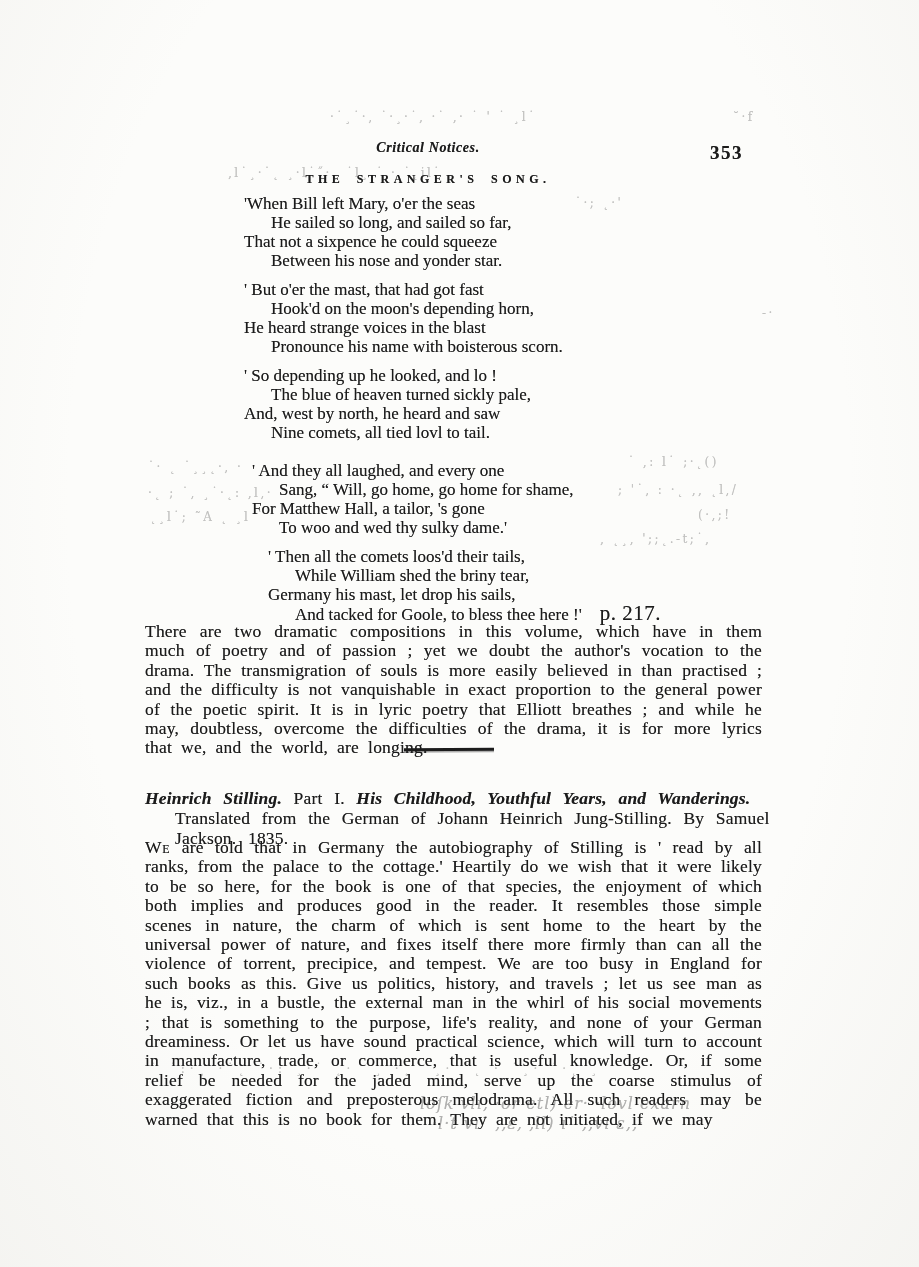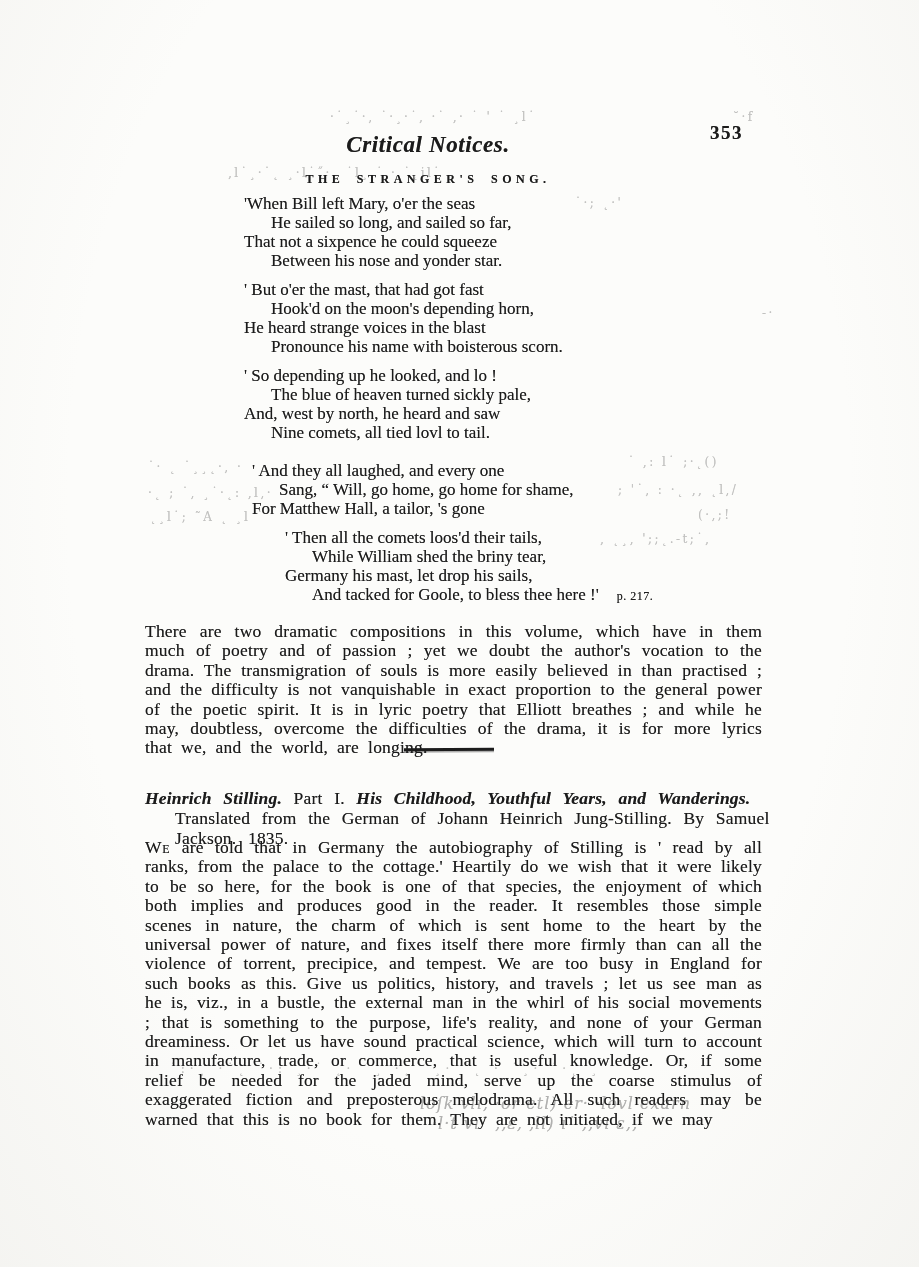--- a/index.html
+++ b/index.html
@@ -8,41 +8,41 @@
     width:919px;height:1267px;
     background:#fcfcfa;
     background-image:radial-gradient(ellipse at 50% 40%, rgba(255,255,255,0) 60%, rgba(210,208,200,.18) 100%);
     font-family:"Liberation Serif","DejaVu Serif",serif;
     color:#1b1b1b;
     overflow:hidden;
     text-shadow:0 0 .5px rgba(25,25,25,.55);
   }
   
   .running-head{
-    position:absolute;top:132px;left:120px;width:616px;
+    position:absolute;top:140px;left:120px;width:616px;
     text-align:center;font-style:italic;font-weight:600;
-    font-size:23px;letter-spacing:.6px;
+    font-size:14px;letter-spacing:.6px;
   }
   .page-number{
-    position:absolute;top:122px;left:710px;
+    position:absolute;top:142px;left:710px;
     font-size:19px;font-weight:700;letter-spacing:1.5px;
   }
   
   .poem-title{
     position:absolute;top:172px;left:120px;width:616px;
     text-align:center;font-size:12px;font-weight:700;
     letter-spacing:4.5px;word-spacing:5px;
   }
   .poem{position:absolute;top:194px;left:244px;font-size:17px;line-height:19px;}
   .poem p{margin:0;white-space:nowrap;}
   .stanza{margin:0 0 10px 0;}
   .stanza .even{padding-left:27px;}
   .stanza.s4{margin-left:8px;margin-top:19px;}
-  .stanza.s5{margin-left:41px;}
-  .cite{margin-left:18px;font-size:12px;letter-spacing:.5px;}
+  .stanza.s5{margin-left:24px;}
+  .cite{margin-left:18px;font-size:21px;letter-spacing:.5px;}
   
   .prose{
     position:absolute;left:145px;width:617px;
     text-align:justify;font-size:17.5px;line-height:19.4px;
     word-spacing:4.5px;letter-spacing:.2px;
   }
   .prose1{top:622px;}
   .prose2{top:838px;}
   .lead-caps{font-variant:small-caps;letter-spacing:.8px;}
   
@@ -108,20 +108,21 @@
     <div class="stanza s3">
       <p class="odd">' So depending up he looked, and lo !</p>
       <p class="even">The blue of heaven turned sickly pale,</p>
       <p class="odd">And, west by north, he heard and saw</p>
       <p class="even">Nine comets, all tied lovl to tail.</p>
     </div>
     <div class="stanza s4">
       <p class="odd">' And they all laughed, and every one</p>
       <p class="even">Sang, “ Will, go home, go home for shame,</p>
       <p class="odd">For Matthew Hall, a tailor, 's gone</p>
+      <p class="even">To woo and wed thy sulky dame.'</p>
     </div>
     <div class="stanza s5">
       <p class="odd">' Then all the comets loos'd their tails,</p>
       <p class="even">While William shed the briny tear,</p>
       <p class="odd">Germany his mast, let drop his sails,</p>
       <p class="even"><span>And tacked for Goole, to bless thee here !'</span><span class="cite">p. 217.</span></p>
     </div>
   </div>
 
   <div class="prose prose1">There are two dramatic compositions in this volume, which have in them much of poetry and of passion ; yet we doubt the author's vocation to the drama.  The transmigration of souls is more easily believed in than practised ; and the difficulty is not vanquishable in exact proportion to the general power of the poetic spirit.  It is in lyric poetry that Elliott breathes ; and while he may, doubtless, overcome the difficulties of the drama, it is for more lyrics that we, and the world, are longing.</div>

